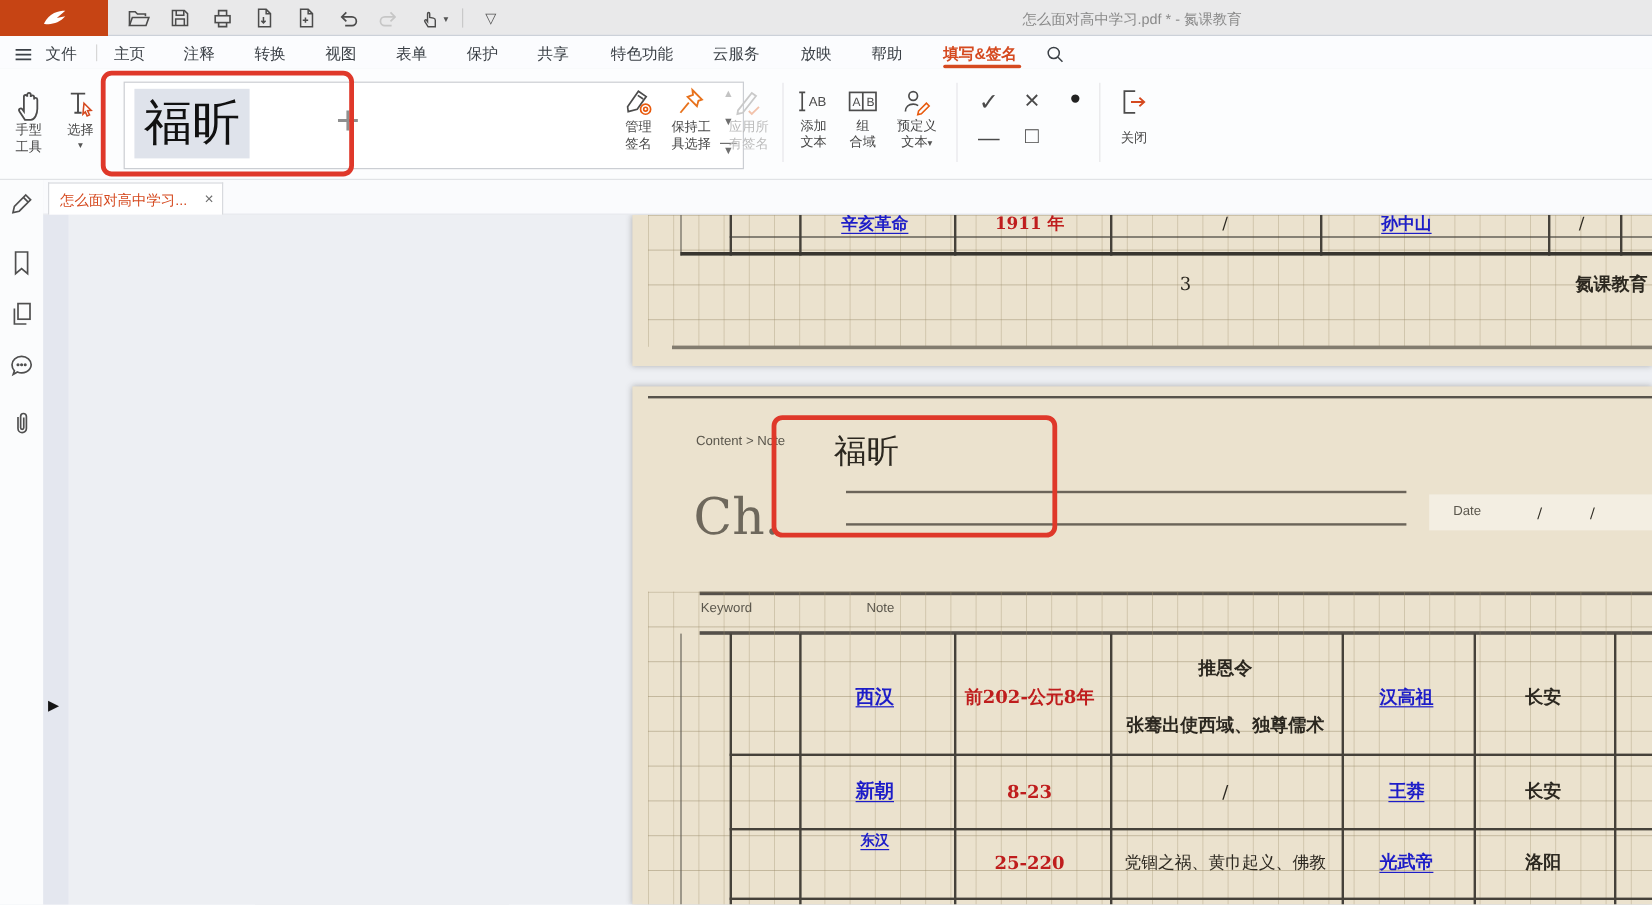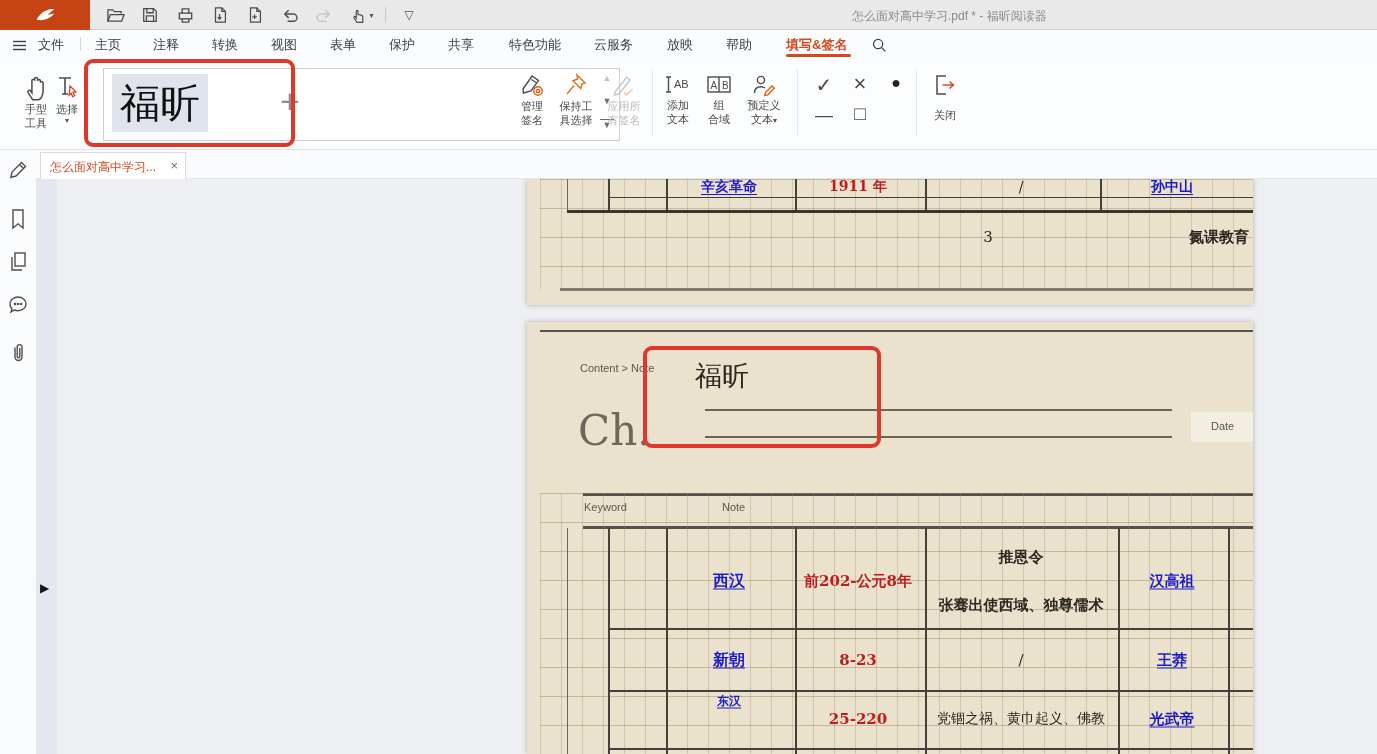--- a/index.html
+++ b/index.html
@@ -42,21 +42,21 @@
   .side-icon{position:absolute;left:7px;cursor:pointer;}
   .tabbar{position:absolute;left:36px;top:150px;right:0;height:29px;background:#fafbfd;border-bottom:1px solid #e4e6ea;}
   .tab{position:absolute;left:4px;top:2px;width:146px;height:27px;background:#fff;border:1px solid #d8dade;border-bottom:none;cursor:pointer;}
   .tab-label{position:absolute;left:9px;top:6px;font-size:12px;color:#d5491f;white-space:nowrap;}
   .tab-close{position:absolute;right:7px;top:5px;font-size:13px;color:#6d6d6d;cursor:pointer;}
 
   
   .docarea{position:absolute;left:36px;top:179px;right:0;bottom:0;background:#edeff3;overflow:hidden;}
   .gutter{position:absolute;left:0;top:0;width:21px;bottom:0;background:#e4e7ef;}
   .panel-handle{position:absolute;left:4px;top:402px;font-size:12px;color:#151515;cursor:pointer;}
-  .page{position:absolute;left:491px;width:726px;background:#ebe2ce;box-shadow:0 0 5px rgba(60,60,60,.35);overflow:hidden;}
+  .page{position:absolute;left:491px;width:850px;background:#ebe2ce;box-shadow:0 0 5px rgba(60,60,60,.35);overflow:hidden;}
   .grid{position:absolute;background-image:linear-gradient(to right,rgba(158,143,108,.35) 1px,transparent 1px),linear-gradient(to bottom,rgba(148,133,98,.45) 1px,transparent 1px);background-size:21px 29px;}
   .vline{position:absolute;width:2px;background:#45413a;}
   .vline.thin{width:1px;background:#6a665c;}
   .hline{position:absolute;height:2px;background:#45413a;}
   .rule{position:absolute;height:3px;background:#827c6f;}
   .pdftxt{position:absolute;transform:translate(-50%,-50%);white-space:nowrap;font-family:"DejaVu Serif","Liberation Serif",serif;}
   .lnk{color:#1d1dc8;text-decoration:underline;text-underline-offset:3px;font-weight:600;cursor:pointer;}
   .red{color:#bf1d1d;font-weight:600;}
   .blk{color:#2c2820;}
   .faint{color:#5b574d;font-family:"Liberation Sans","DejaVu Sans",sans-serif;transform:none;}
@@ -124,21 +124,21 @@
     <div class="qat-icon" style="left:345px;width:34px">
       <svg width="17" height="17" viewBox="0 0 20 20" fill="none" stroke="#4c4c4c" stroke-width="1.4">
           <path d="M8 18l-3.2-5c-.9-1.4.8-2.5 1.7-1.3l.9 1.3V5.2c0-1.5 2.1-1.5 2.1 0v3.6l3.7.7c1 .2 1.8 1 1.8 2.1V18z"></path>
         </svg>
       <span class="chev" style="font-size:8px;margin-left:2px">▾</span>
     </div>
     <div class="qat-sep" style="left:385px"></div>
     <div class="qat-icon" style="left:398px">
       <span class="chev">▽</span>
     </div>
-    <div class="win-title">怎么面对高中学习.pdf * - 福昕阅读器</div>
+    <div class="win-title">怎么面对高中学习.pdf * - 氮课教育</div>
   </div>
 
   <div class="menubar">
     <div class="qat-icon" style="left:8px;top:5px">
       <svg width="15" height="13" viewBox="0 0 15 13" stroke="#3b4046" stroke-width="1.4">
           <line x1="1" y1="2.5" x2="14" y2="2.5"></line>
           <line x1="1" y1="6.5" x2="14" y2="6.5"></line>
           <line x1="1" y1="10.5" x2="14" y2="10.5"></line>
         </svg>
     </div>
@@ -159,21 +159,21 @@
     <div class="menu-underline" style="left:786px;width:65px"></div>
     <div class="qat-icon" style="left:868px;top:5px">
       <svg width="16" height="16" viewBox="0 0 18 18" fill="none" stroke="#3b4046" stroke-width="1.4">
           <circle cx="8" cy="8" r="5.2"></circle>
           <path d="M12 12l4.2 4.2"></path>
         </svg>
     </div>
   </div>
 
   <div class="ribbon">
-    <div class="tool" style="left:16px;top:17px;width:40px">
+    <div class="tool" style="left:4px;top:17px;width:40px">
       <svg width="26" height="28" viewBox="0 0 24 26" fill="none" stroke="#4c4c4c" stroke-width="1.4">
         <path d="M9 24l-4.2-6.5c-1.2-1.8 1-3.2 2.2-1.7l1.2 1.7V6.2c0-1.9 2.6-1.9 2.6 0V4.6c0-1.9 2.7-1.9 2.7 0v1.8c0-1.8 2.6-1.8 2.6 0v1.8c0-1.7 2.5-1.6 2.5.2v7.1c0 4-2 8.5-5 8.5z"></path>
       </svg>
       <div class="lbl"><span>手型</span></div>
       <div class="lbl"><span>工具</span></div>
     </div>
     <div class="tool" style="left:48px;top:17px;width:38px">
       <svg width="26" height="28" viewBox="0 0 26 28" fill="none">
         <path d="M5 4h12M11 4v16M8 20h6" stroke="#4c4c4c" stroke-width="1.6"></path>
         <path d="M16 12l6 6-3 .3 1.6 3.4-2 .9-1.5-3.4-2 2z" fill="#fff" stroke="#d5491f" stroke-width="1.3"></path>

